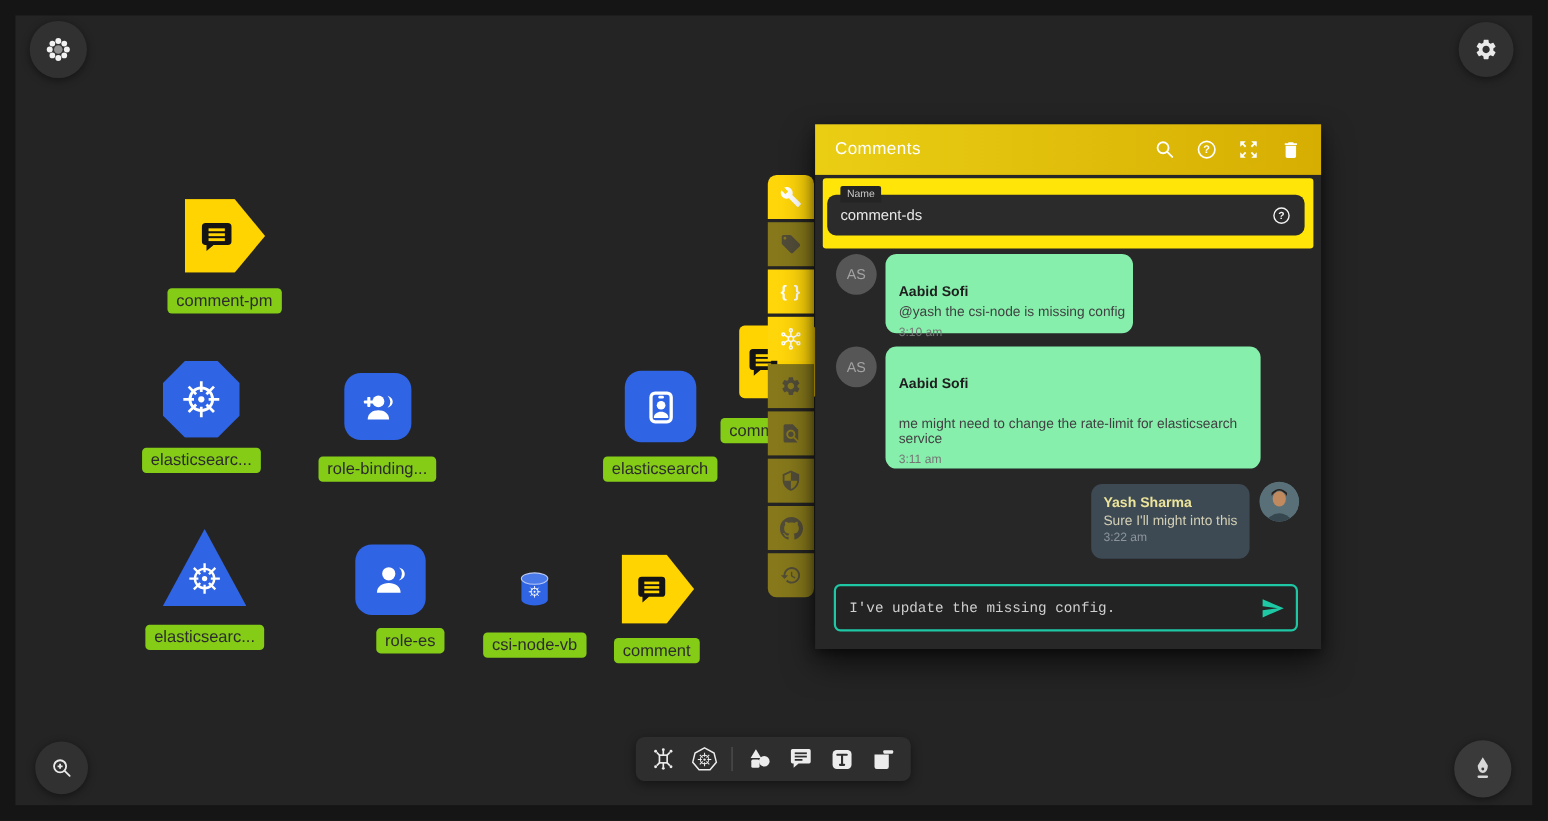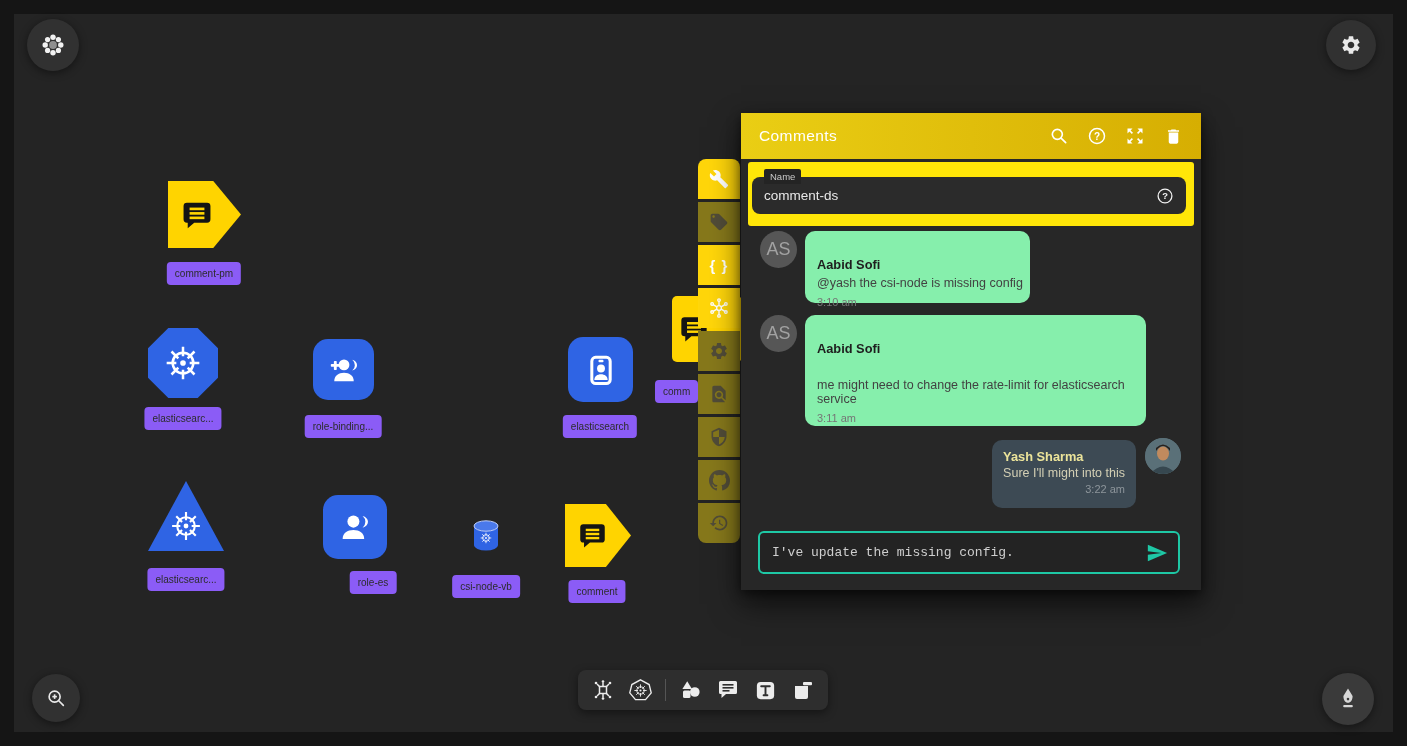--- a/index.html
+++ b/index.html
@@ -12,21 +12,21 @@
   .circle-btn{position:absolute;border-radius:50%;background:#313131;display:flex;align-items:center;justify-content:center;cursor:pointer;box-shadow:0 2px 8px rgba(0,0,0,.45);z-index:20;color:#e9e9e9}
 
   
   .node{position:absolute;display:flex;align-items:center;justify-content:center;cursor:pointer;z-index:2}
   .blue{background:#2f64e4}
   .yellow{background:#ffd400}
   .octagon{clip-path:polygon(29% 0,71% 0,100% 29%,100% 71%,71% 100%,29% 100%,0 71%,0 29%)}
   .pent{clip-path:polygon(0 0,62% 0,100% 50%,62% 100%,0 100%);justify-content:flex-start;padding-left:12px}
   .tri{clip-path:polygon(50% 0,100% 100%,0 100%);align-items:flex-end;padding-bottom:8px}
   .rsq{border-radius:15px}
-  .pill{position:absolute;background:#8b5cf6;color:#2c2c2c;font-size:10px;line-height:19px;padding:2px 8px;border-radius:4px;white-space:nowrap;transform:translateX(-50%);z-index:3}
+  .pill{position:absolute;background:#84cc16;color:#2c2c2c;font-size:15px;line-height:19px;padding:2px 8px;border-radius:4px;white-space:nowrap;transform:translateX(-50%);z-index:3}
   .pill.noshift{transform:none}
 
   
   .vtb{position:absolute;left:698px;top:159px;width:42px;z-index:6}
   .vtb .tb{width:42px;height:40px;margin-bottom:3px;display:flex;align-items:center;justify-content:center;cursor:pointer}
   .vtb .tb:first-child{border-radius:8px 8px 0 0}
   .vtb .tb:last-child{border-radius:0 0 8px 8px;margin-bottom:0}
   .tb.on{background:#ffd60a;color:#ffffff}
   .tb.off{background:#86781b;color:#514c38}
   .braces{font-size:15px;font-weight:bold;letter-spacing:1px}
@@ -35,29 +35,29 @@
   .panel{position:absolute;left:741px;top:113px;width:460px;height:477px;background:#272727;z-index:10;box-shadow:0 14px 28px rgba(0,0,0,.6),0 3px 10px rgba(0,0,0,.5)}
   .panel-hdr{height:46px;background:linear-gradient(90deg,#eace14,#d6ae02);display:flex;align-items:center;padding:0 16px 0 18px}
   .hdr-title{color:#fff;font-size:15.5px;letter-spacing:.4px;flex:1}
   .hdr-ic{width:24px;height:24px;margin-left:14px;color:#fff;display:flex;align-items:center;justify-content:center;cursor:pointer}
   .name-wrap{position:absolute;left:7px;top:49px;width:446px;height:64px;background:#ffe608;border-radius:3px;padding:15px 8px 12px 4px}
   .name-input{position:relative;background:#2b2b2b;border-radius:8px;height:37px;display:flex;align-items:center;padding:0 12px}
   .name-chip{position:absolute;top:-8px;left:12px;background:#242424;color:#c9c9c9;font-size:9.5px;padding:2px 6px;border-radius:2px 2px 0 0}
   .nfield{flex:1;background:transparent;border:none;outline:none;color:#e8e8e8;font-size:13.5px;font-family:inherit}
   .qmark{color:#f2f2f2;flex:none;cursor:pointer}
 
-  .av{position:absolute;width:37px;height:37px;border-radius:50%;background:#565656;color:#a2a2a2;display:flex;align-items:center;justify-content:center;font-size:18px;overflow:hidden}
+  .av{position:absolute;width:37px;height:37px;border-radius:50%;background:#565656;color:#a2a2a2;display:flex;align-items:center;justify-content:center;font-size:13px;overflow:hidden}
   .bub{position:absolute;background:#86efac;border-radius:10px;padding:26px 12px;color:#3d3d3d}
   .bub .nm{font-weight:bold;font-size:12.8px;color:#1e1e1e}
   .bub .tx{font-size:12.5px;margin-top:4px;color:#424242}
   .bub .tm{font-size:11px;margin-top:6px;color:#757575}
   .bub.right{background:#3d4a54}
   .bub.right .nm{color:#ece49a}
   .bub.right .tx{color:#d3cfb4;white-space:nowrap}
-  .bub.right .tm{color:#8d959b;text-align:right}
+  .bub.right .tm{color:#8d959b;}
 
   .composer{position:absolute;left:17px;top:418px;width:422px;height:43px;border:2px solid #1ec8a5;border-radius:6px;display:flex;align-items:center;padding:0 10px 0 12px;background:rgba(0,0,0,.1)}
   .cfield{flex:1;background:transparent;border:none;outline:none;color:#cfcfcf;font-size:13px;font-family:Liberation Mono, monospace}
   .send{color:#1ec8a5;cursor:pointer;display:flex;align-items:center}
 
   
   .btb{position:absolute;left:578px;top:670px;width:250px;height:40px;background:#2e2e2e;border-radius:8px;display:flex;align-items:center;justify-content:space-evenly;z-index:5;box-shadow:0 3px 10px rgba(0,0,0,.45)}
   .bi{width:26px;height:26px;color:#ececec;display:flex;align-items:center;justify-content:center;cursor:pointer}
   .btb .sep{width:1px;height:22px;background:#555}
 </style>

